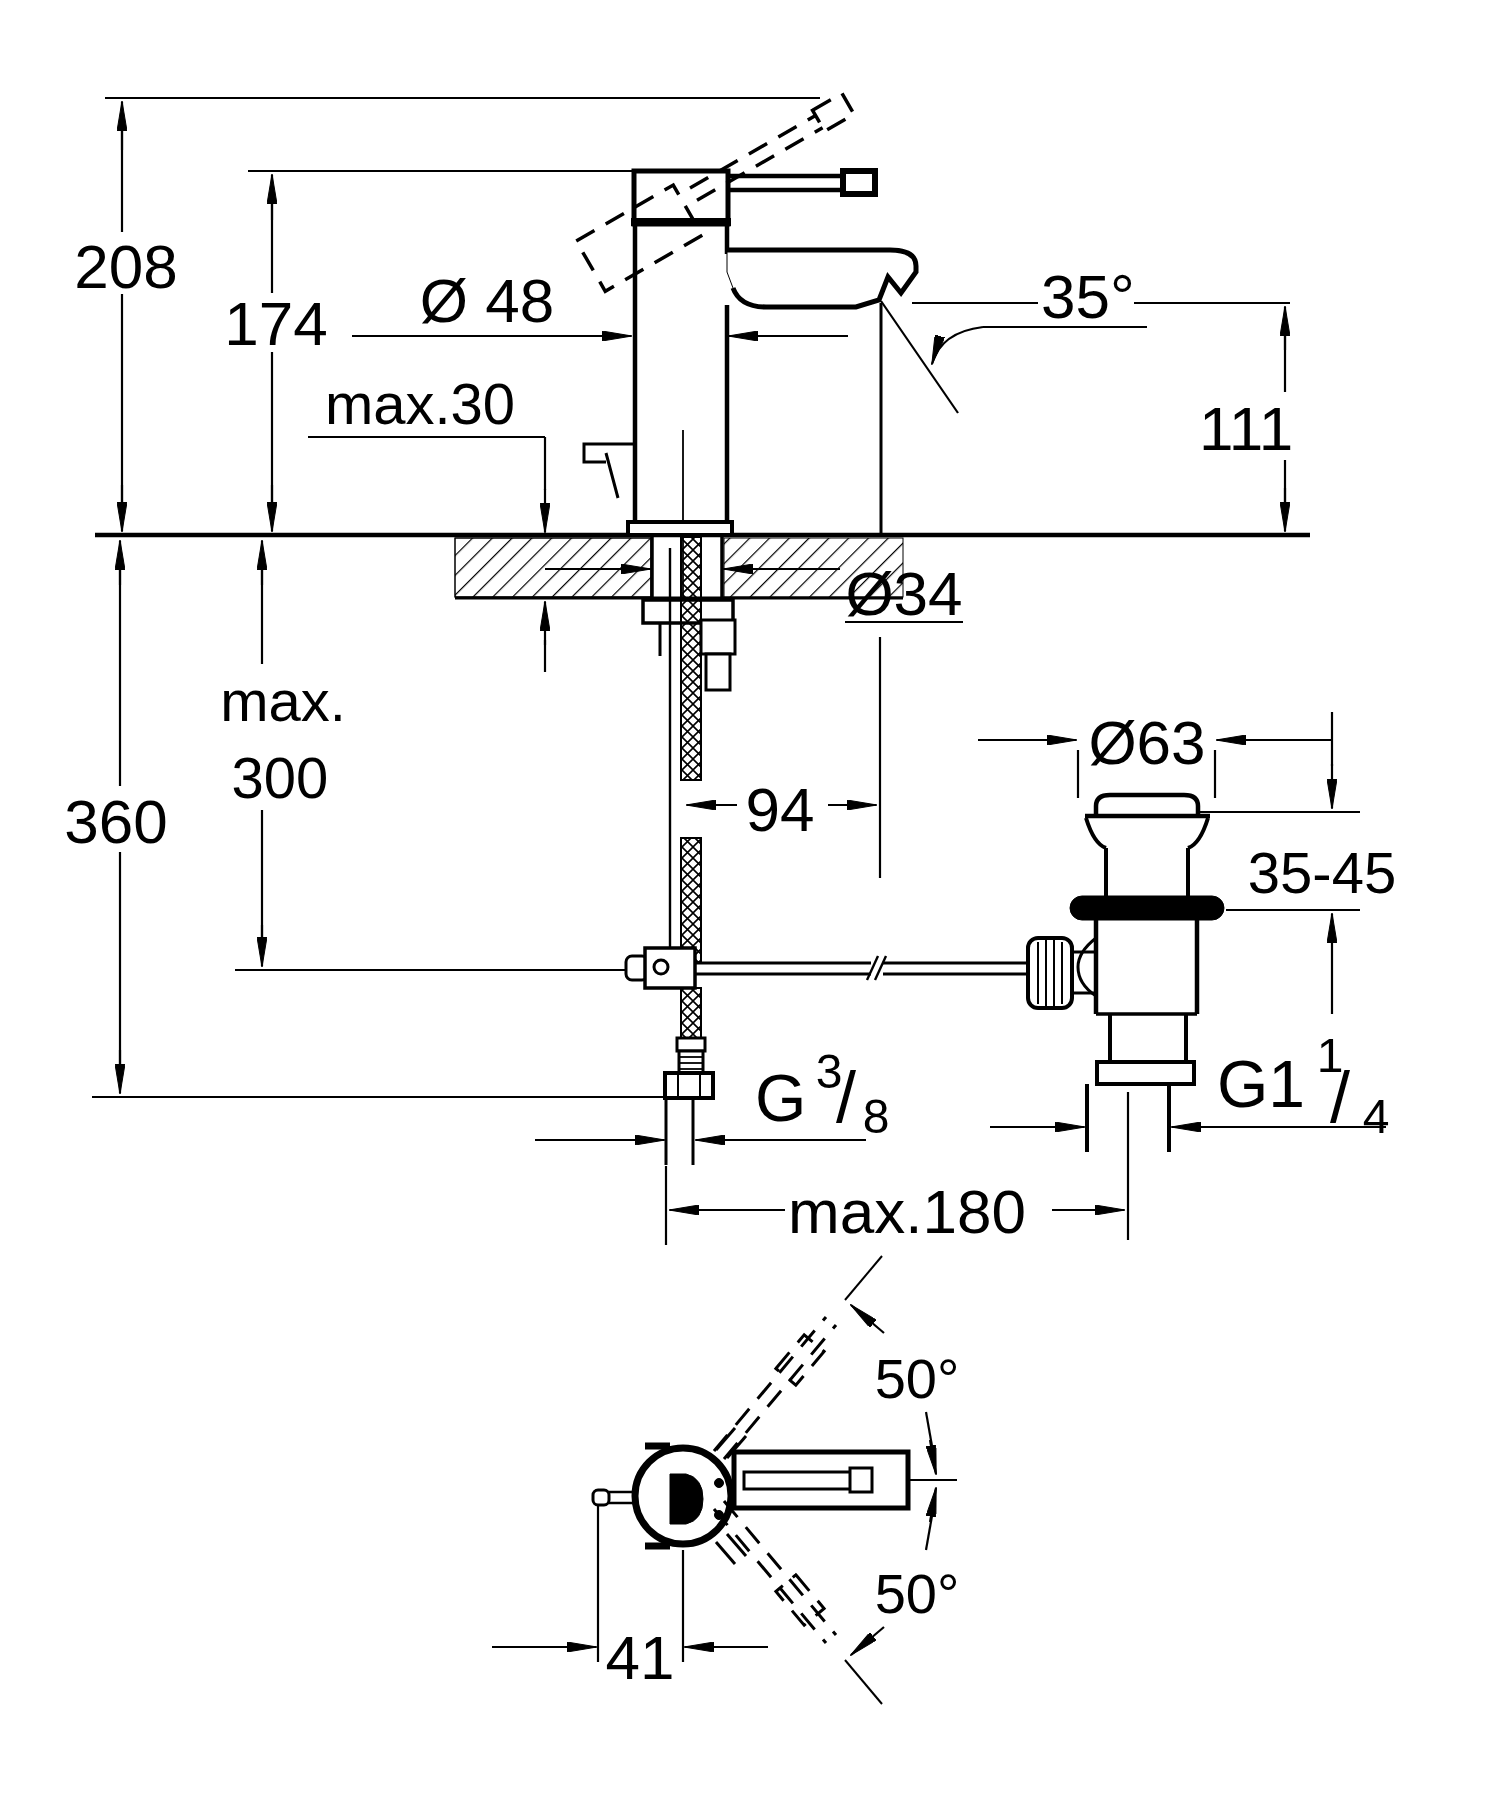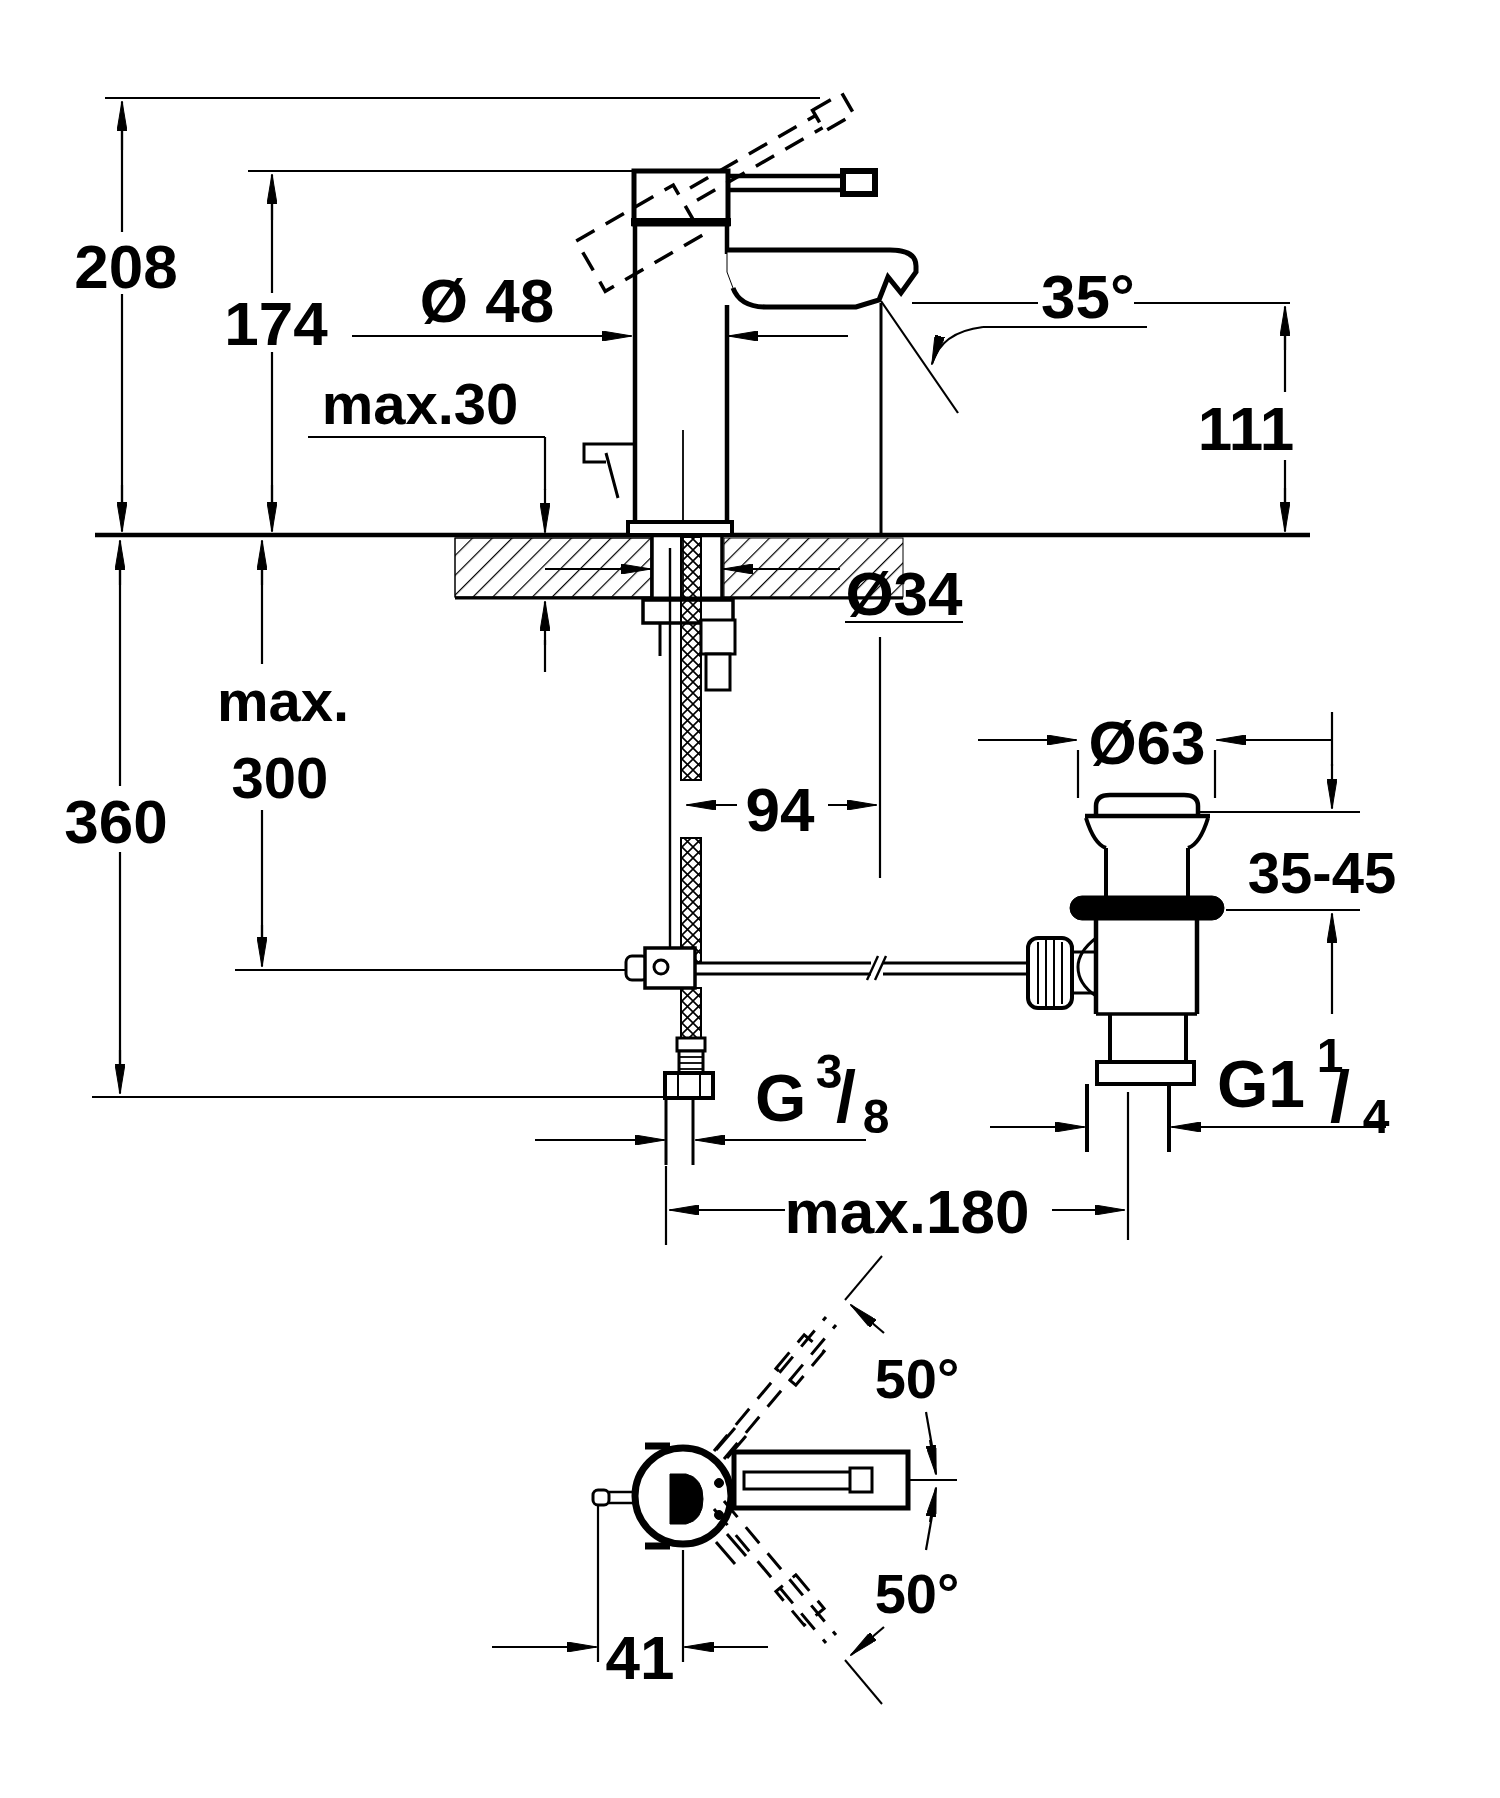--- a/index.html
+++ b/index.html
@@ -1,16 +1,16 @@
 <!DOCTYPE html>
 <html><head>
 <meta charset="utf-8">
 <style>
   html,body{margin:0;padding:0;background:#ffffff;}
-  .canvas{position:relative;width:1500px;height:1798px;background:#fff;overflow:hidden;font-weight:bold;}
+  .canvas{position:relative;width:1500px;height:1798px;background:#fff;overflow:hidden;}
   svg{display:block;}
   text{font-family:"Liberation Sans","DejaVu Sans",sans-serif;fill:#000;}
   .t62{font-size:62px;}
   .t58{font-size:58px;}
   .t56{font-size:56px;}
   .t66{font-size:66px;}
   .t48{font-size:48px;}
   .t72{font-size:72px;}
   .mid{text-anchor:middle;}
   line,path,rect,circle,polyline{stroke:#000;}

